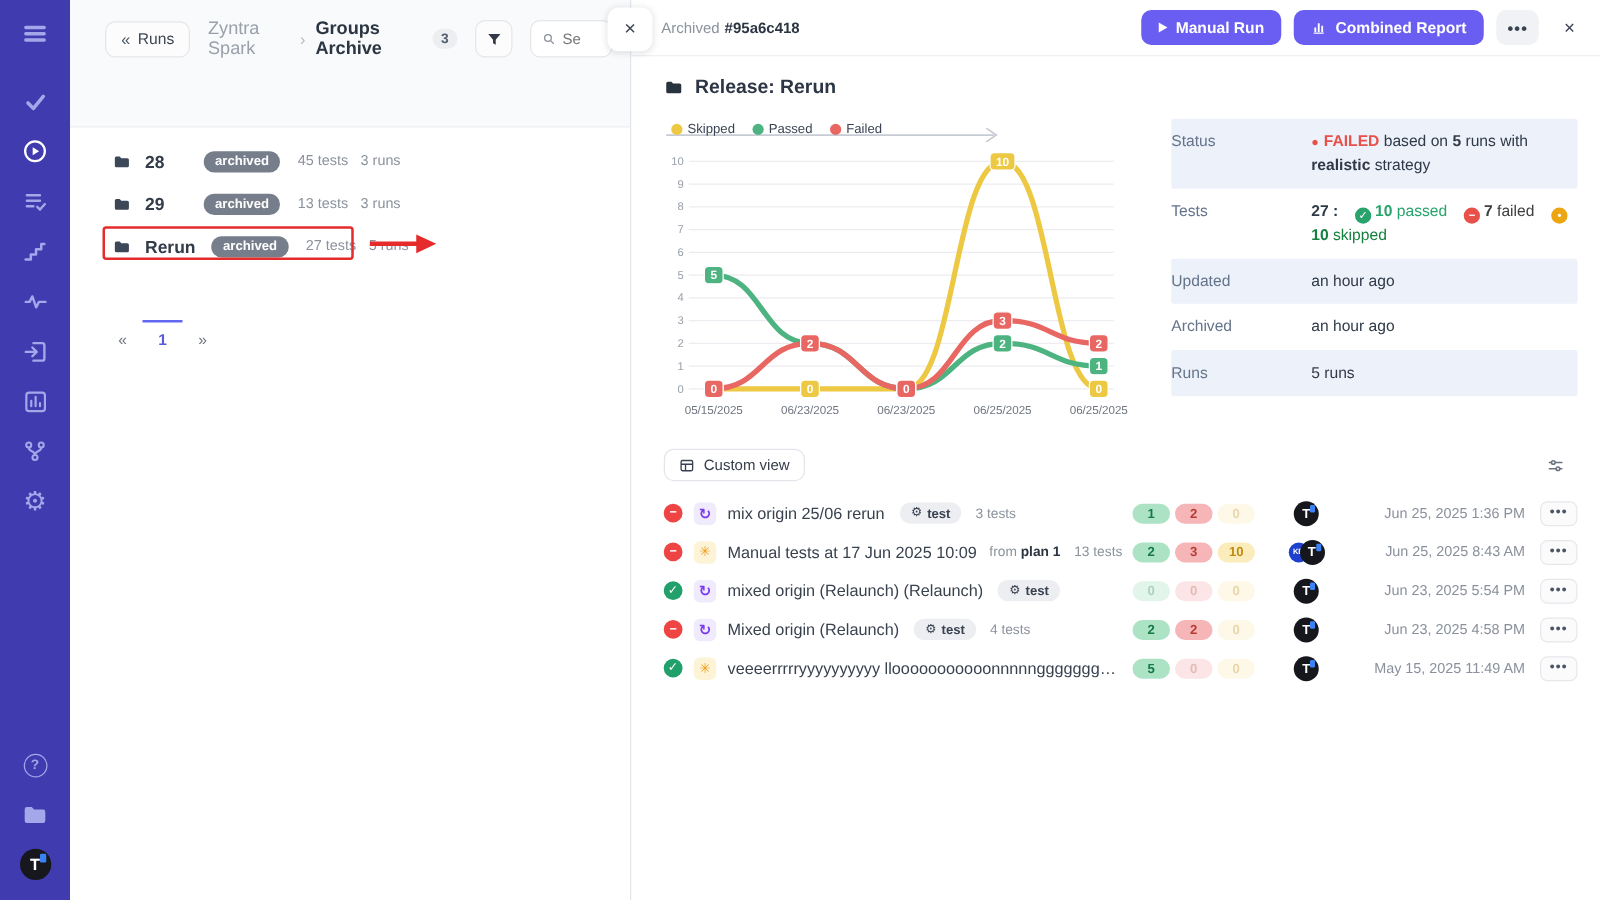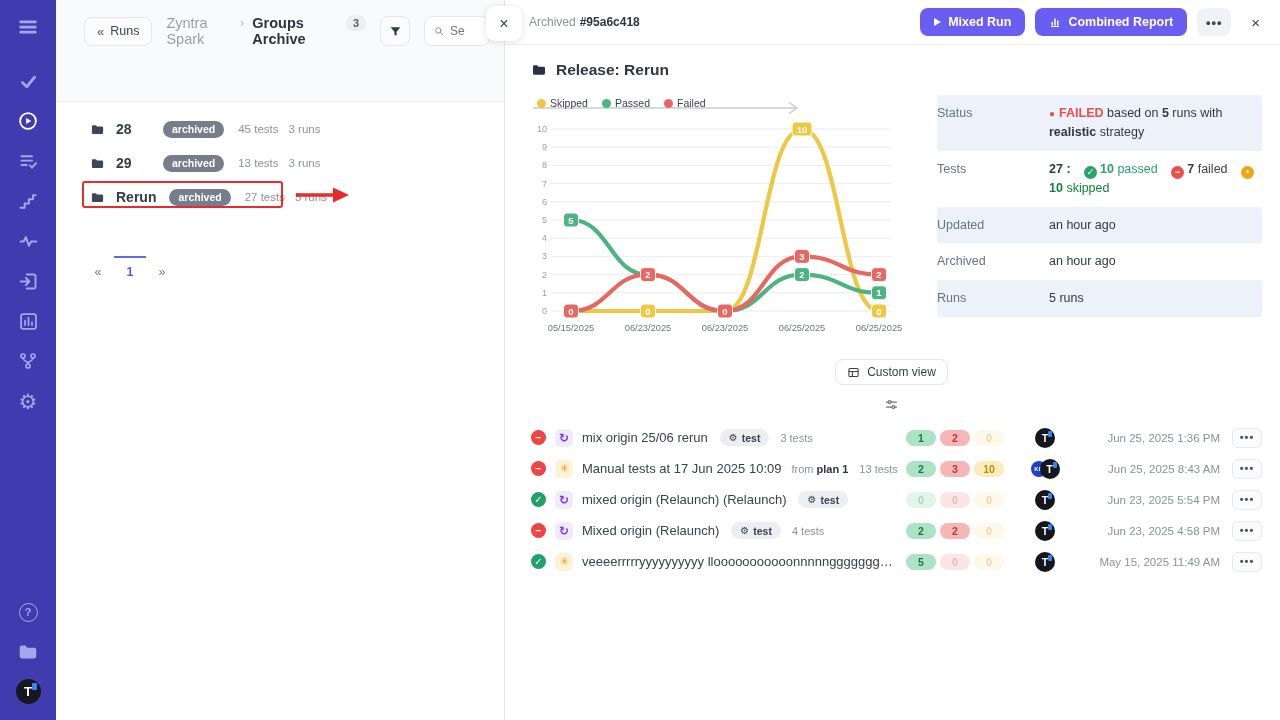--- a/index.html
+++ b/index.html
@@ -27,21 +27,21 @@
 
   
   .left-panel { width:449px; background:#fff; border-right:1px solid #e4e6ea;
     position:relative; flex-shrink:0; }
   .lp-header-zone { height:102px; background:#f9fafb; border-bottom:1px solid #edeff2; }
   .lp-header { display:flex; align-items:center; gap:14px; padding:15px 14px 0 28px; }
   .btn-light { display:inline-flex; align-items:center; gap:6px; background:#fcfcfd;
     border:1px solid #e4e6ea; border-radius:8px; padding:6px 12px; font-size:12.5px;
     color:#3d4553; cursor:pointer; font-weight:500; }
   .chev { font-size:13px; color:#4b5563; }
-  .breadcrumb { display:flex; align-items:flex-start; gap:8px; font-size:14.5px; }
+  .breadcrumb { display:flex; align-items:center; gap:8px; font-size:14.5px; }
   .crumb-parent { color:#9aa1ab; }
   .crumb-sep { color:#b6bcc4; font-size:13px; }
   .crumb-current { font-weight:bold; color:#2c3542; }
   .count-pill { background:#eceef2; color:#555e6b; font-size:11px; font-weight:bold;
     border-radius:9px; padding:2px 7px; }
   .icon-btn { width:30px; height:30px; background:#fcfcfd; border:1px solid #e4e6ea;
     border-radius:8px; display:flex; align-items:center; justify-content:center; cursor:pointer;
     color:#323a46; flex-shrink:0; }
   .search-box { display:flex; align-items:center; gap:6px; background:#fff;
     border:1px solid #e4e6ea; border-radius:8px; height:30px; padding:0 9px; width:66px; color:#8b929c; }
@@ -110,22 +110,22 @@
   .txt-green { color:#27a36b; }
   .txt-orange { color:#15803d; }
   .b { font-weight:bold; }
   .mini-status { display:inline-flex; width:13px; height:13px; border-radius:50%; color:#fff;
     font-size:9px; font-weight:bold; align-items:center; justify-content:center;
     vertical-align:-2px; margin:0 3px 0 10px; }
   .mini-pass { background:#27a36b; }
   .mini-fail { background:#e8504a; }
   .mini-skip { background:#eba612; }
 
-  .view-row { display:flex; justify-content:flex-start; align-items:center; gap:12px;
-    margin-top:16px; padding-right:10px;flex-direction:column; }
+  .view-row { display:flex; justify-content:space-between; align-items:center; gap:12px;
+    margin-top:16px; padding-right:10px; }
   .btn-view { display:inline-flex; align-items:center; gap:7px; background:#fff;
     border:1px solid #e3e5ea; border-radius:8px; padding:5px 11px; font-size:12px; font-weight:500;
     color:#353d4a; cursor:pointer; font-family:inherit; }
   .sliders-ico { color:#6b7280; display:flex; cursor:pointer; }
 
   .runs-list { margin-top:10px; }
   .run-row { display:flex; align-items:center; height:31px; font-size:13px; color:#39424f; }
   .st-ico { width:15px; height:15px; border-radius:50%; color:#fff; font-size:10px; font-weight:bold;
     display:flex; align-items:center; justify-content:center; margin-right:9px; flex-shrink:0; }
   .st-failed { background:#ef4444; }
@@ -319,21 +319,21 @@
   </section>
 
   <section class="detail">
     <header class="dp-header">
       <span class="dp-id-group">
         <span>Archived</span><b>#95a6c418</b>
       </span>
       <div class="dp-actions">
         <button class="btn-primary">
           <span class="play-tri"></span>
-          <span>Mixed Run</span>
+          <span>Manual Run</span>
         </button>
         <button class="btn-primary">
           <svg width="12" height="12" viewBox="0 0 24 24" fill="#fff">
               <path d="M4 20h16v2H4zM5 12h3v7H5zM10.5 5h3v14h-3zM16 9h3v10h-3z"></path>
             </svg>
           <span>Combined Report</span>
         </button>
         <button class="btn-more">•••</button>
         <span class="dp-close">×</span>
       </div>

